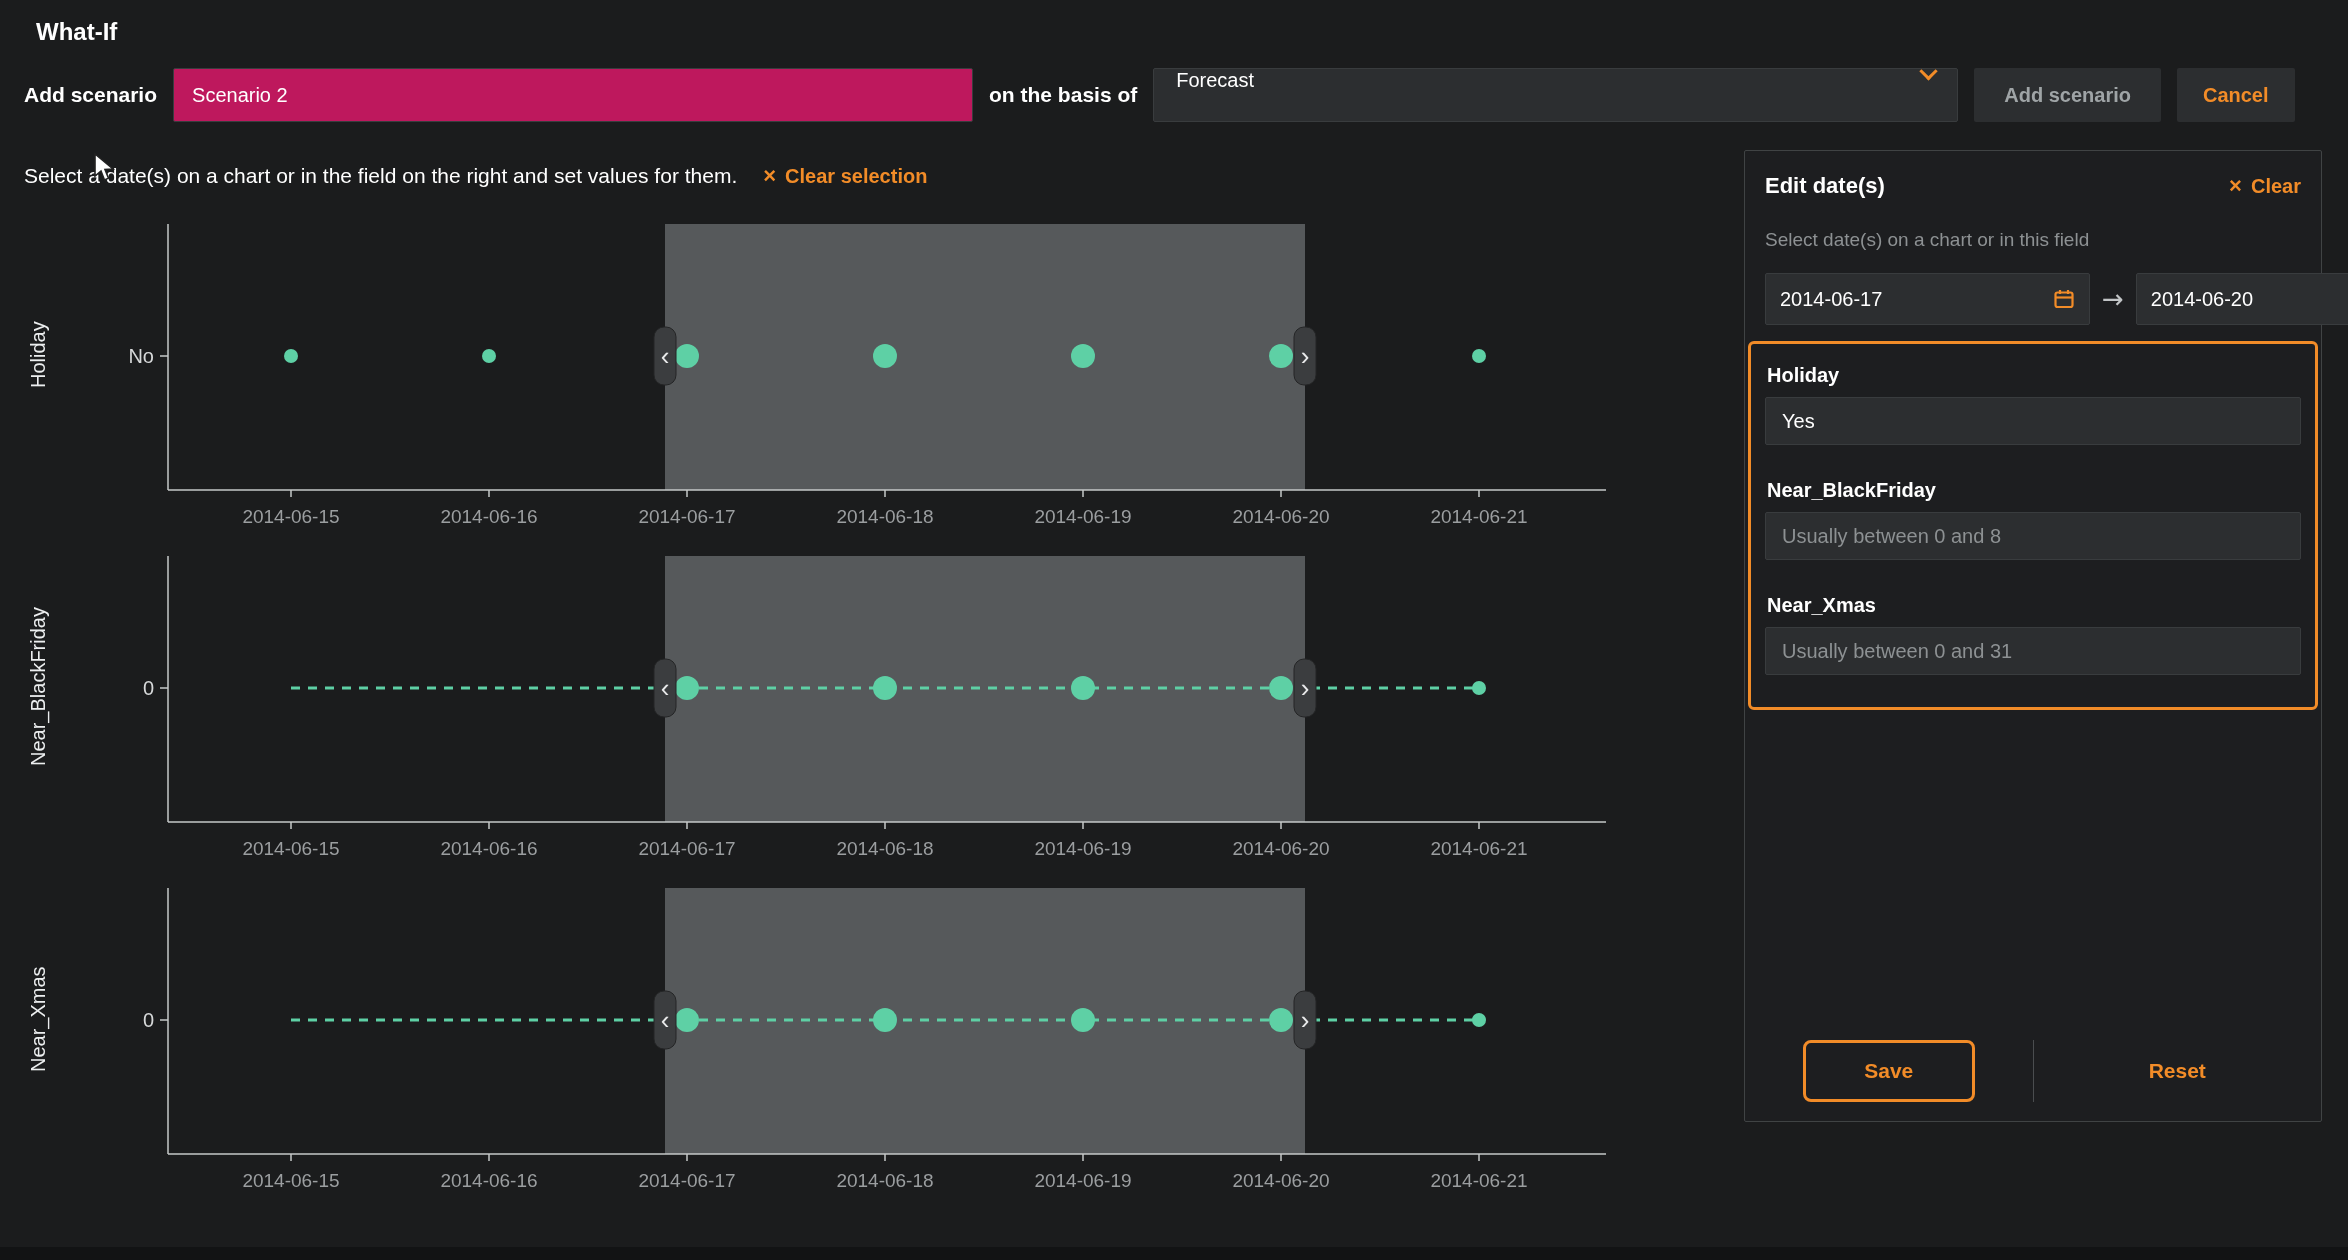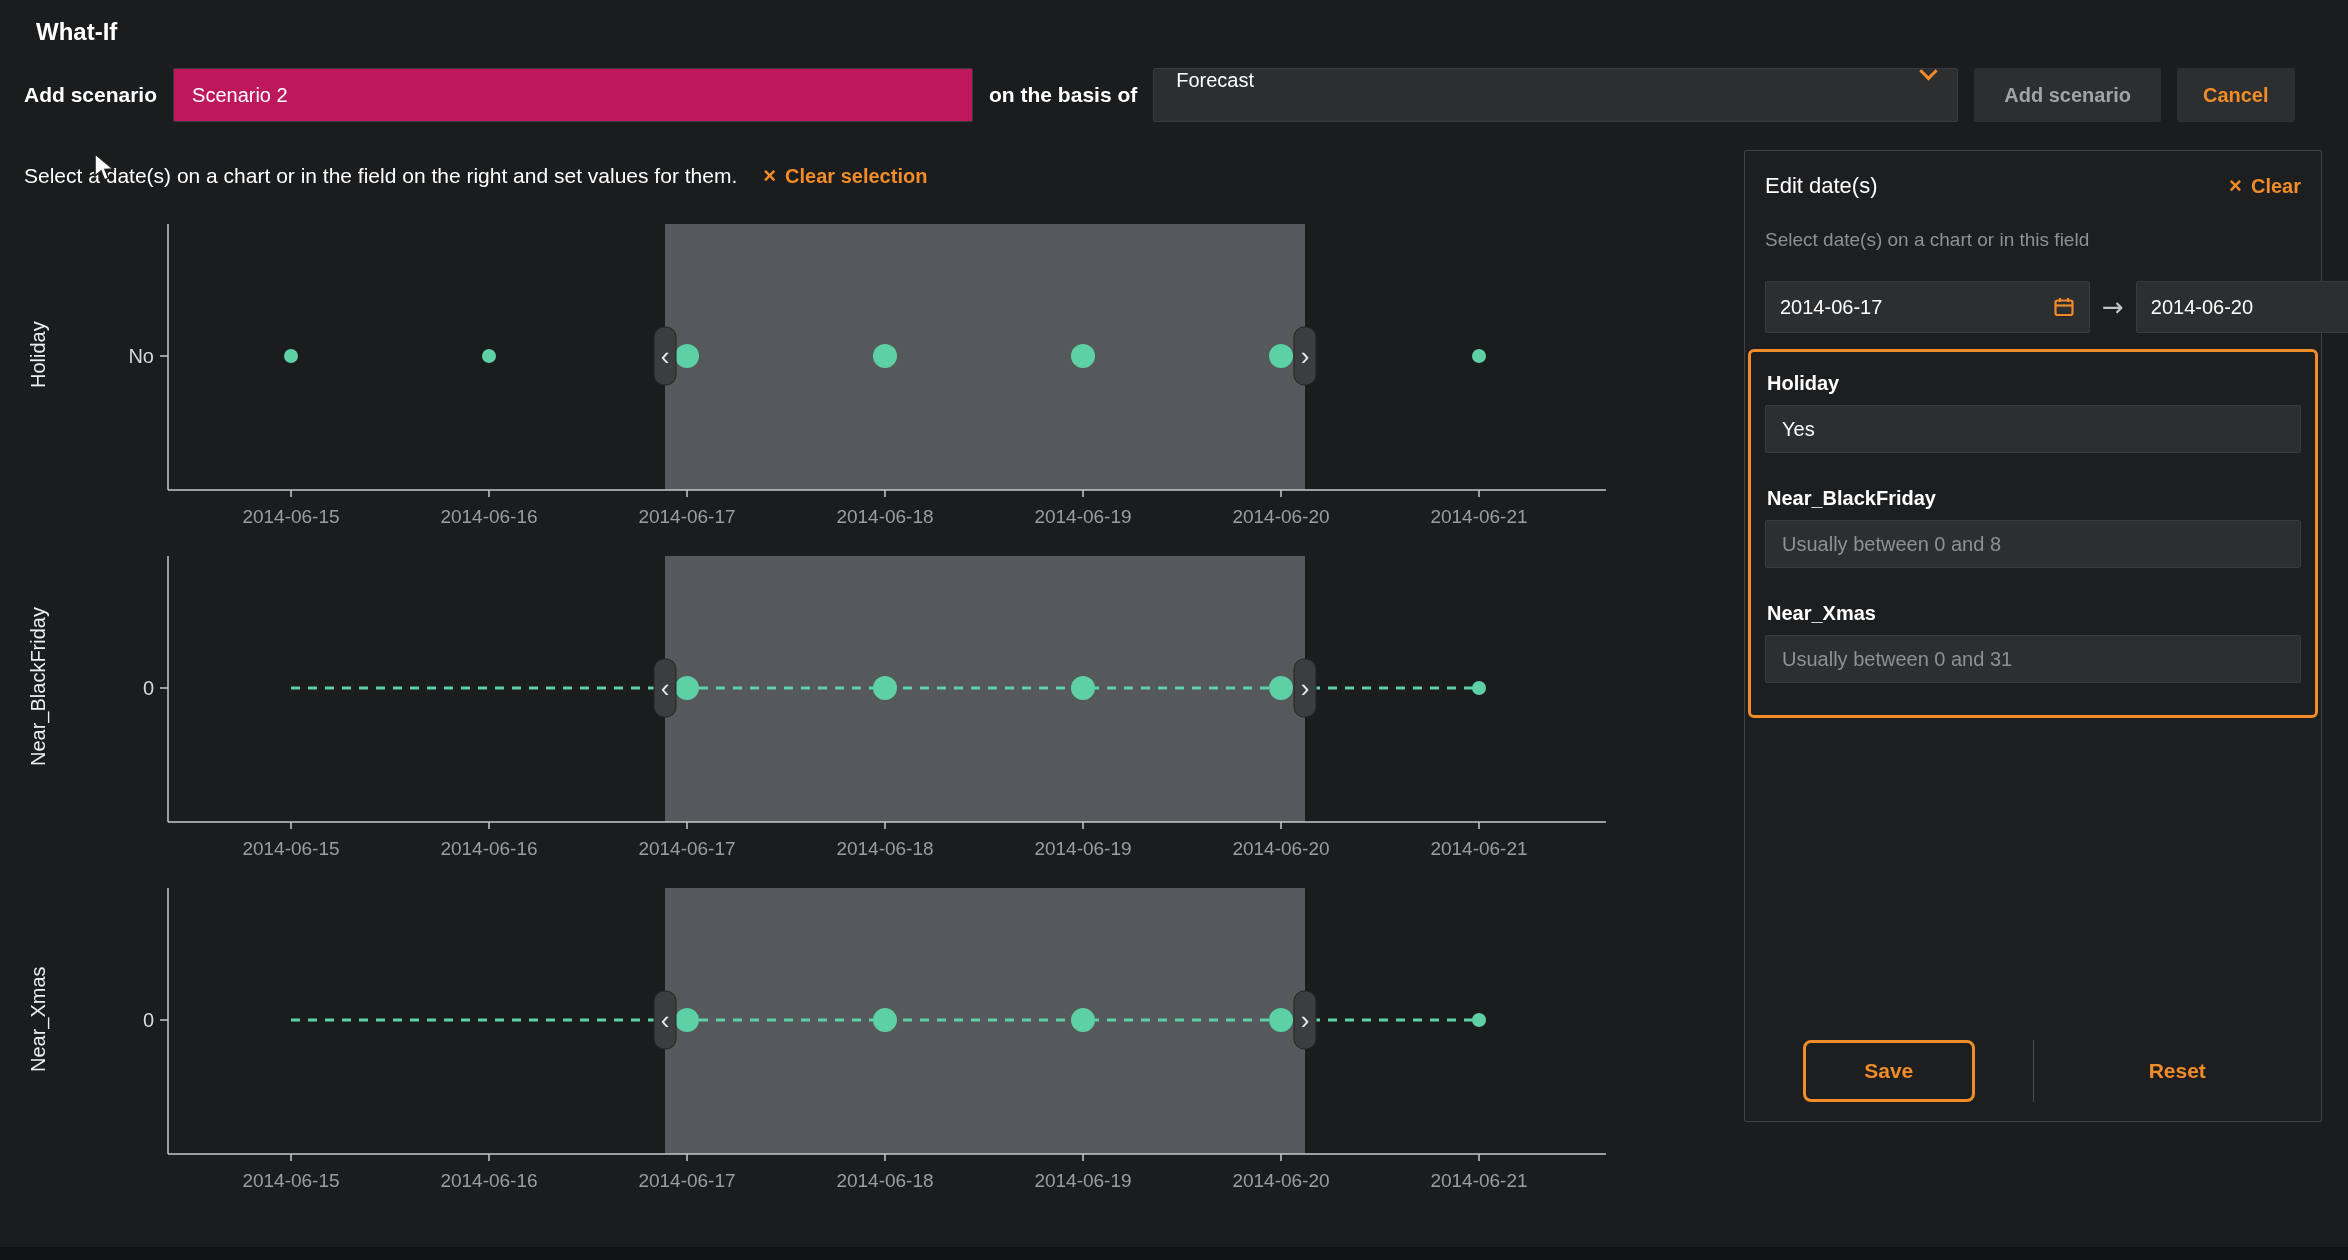--- a/index.html
+++ b/index.html
@@ -38,22 +38,22 @@
     width:76px; height:270px; display:flex; align-items:center; justify-content:center;
     writing-mode:vertical-rl; transform:rotate(180deg); font-size:20px; color:#eceeef;
   }
   .chart-host { line-height:0; }
   .panel {
     position:absolute; top:150px; right:26px; width:578px; height:972px;
     border:1px solid #404344; border-radius:2px; background:#1d1e20;
     display:flex; flex-direction:column; padding-top:22px;
   }
   .panel-head { display:flex; justify-content:space-between; align-items:center; padding:0 20px; }
-  .panel-title { font-size:22px; font-weight:normal; }
-  .panel-hint { color:#8d9193; font-size:19px; margin:30px 20px 12px; }
+  .panel-title { font-size:22px; font-weight:bold; }
+  .panel-hint { color:#8d9193; font-size:19px; margin:30px 20px 4px; }
   .date-row { display:flex; align-items:center; margin:18px 20px 0; gap:12px; }
   .date-box {
     flex:1; height:52px; background:#2c2e30; border:1px solid #393c3e; border-radius:2px;
     display:flex; align-items:center; padding:0 14px; gap:8px;
   }
   .date-box input { flex:1; min-width:0; background:transparent; border:none; color:#fff; font-size:20px; font-family:inherit; outline:none; }
   .cal-icon rect, .cal-icon line { stroke:var(--accent); }
   .arrow { color:#c2c5c7; font-size:26px; font-family:"DejaVu Sans",sans-serif; }
   .fields-group { margin:16px 3px 0; border:3px solid var(--accent); border-radius:6px; padding:10px 14px 8px; }
   .field-label { font-size:20px; font-weight:bold; margin:10px 2px; }

